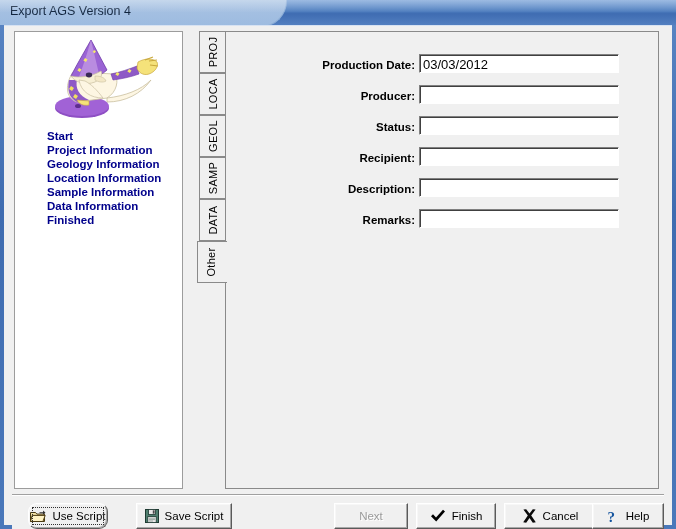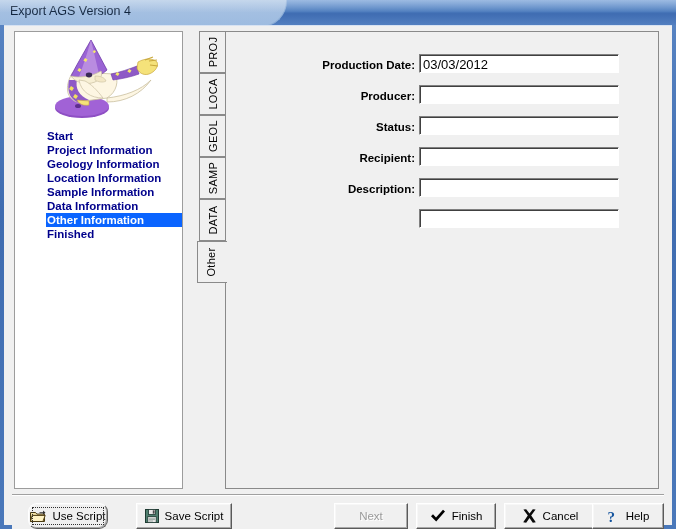--- a/index.html
+++ b/index.html
@@ -258,21 +258,20 @@
         <path d="M32 64 C34 68 38 70 44 69 L44 65 Z" fill="#f5e27a" stroke="#c9a83c" stroke-width="0.6"></path>
       </svg>
 
       <div id="nav-list">
         <div class="nav-item">Start</div>
         <div class="nav-item">Project Information</div>
         <div class="nav-item">Geology Information</div>
         <div class="nav-item">Location Information</div>
         <div class="nav-item">Sample Information</div>
         <div class="nav-item">Data Information</div>
-        <div class="nav-item selected">Other Information</div>
         <div class="nav-item">Finished</div>
       </div>
     </div>
 
     <div id="tabstrip">
       <div class="vtab" style="top:0px">
         <span class="vtab-label">PROJ</span>
       </div>
       <div class="vtab" style="top:42px">
         <span class="vtab-label">LOCA</span>
@@ -313,20 +312,21 @@
           <div class="field-label">Recipient:</div>
           <div class="field-input"></div>
         </div>
 
         <div class="field-row">
           <div class="field-label">Description:</div>
           <div class="field-input"></div>
         </div>
 
         <div class="field-row">
+          <div class="field-label">Remarks:</div>
           <div class="field-input"></div>
         </div>
 
       </div>
     </div>
 
     <div id="bottom-sep"></div>
     <div id="bottom-bar">
 
       <div class="btn default-focus" id="btn-use-script">

